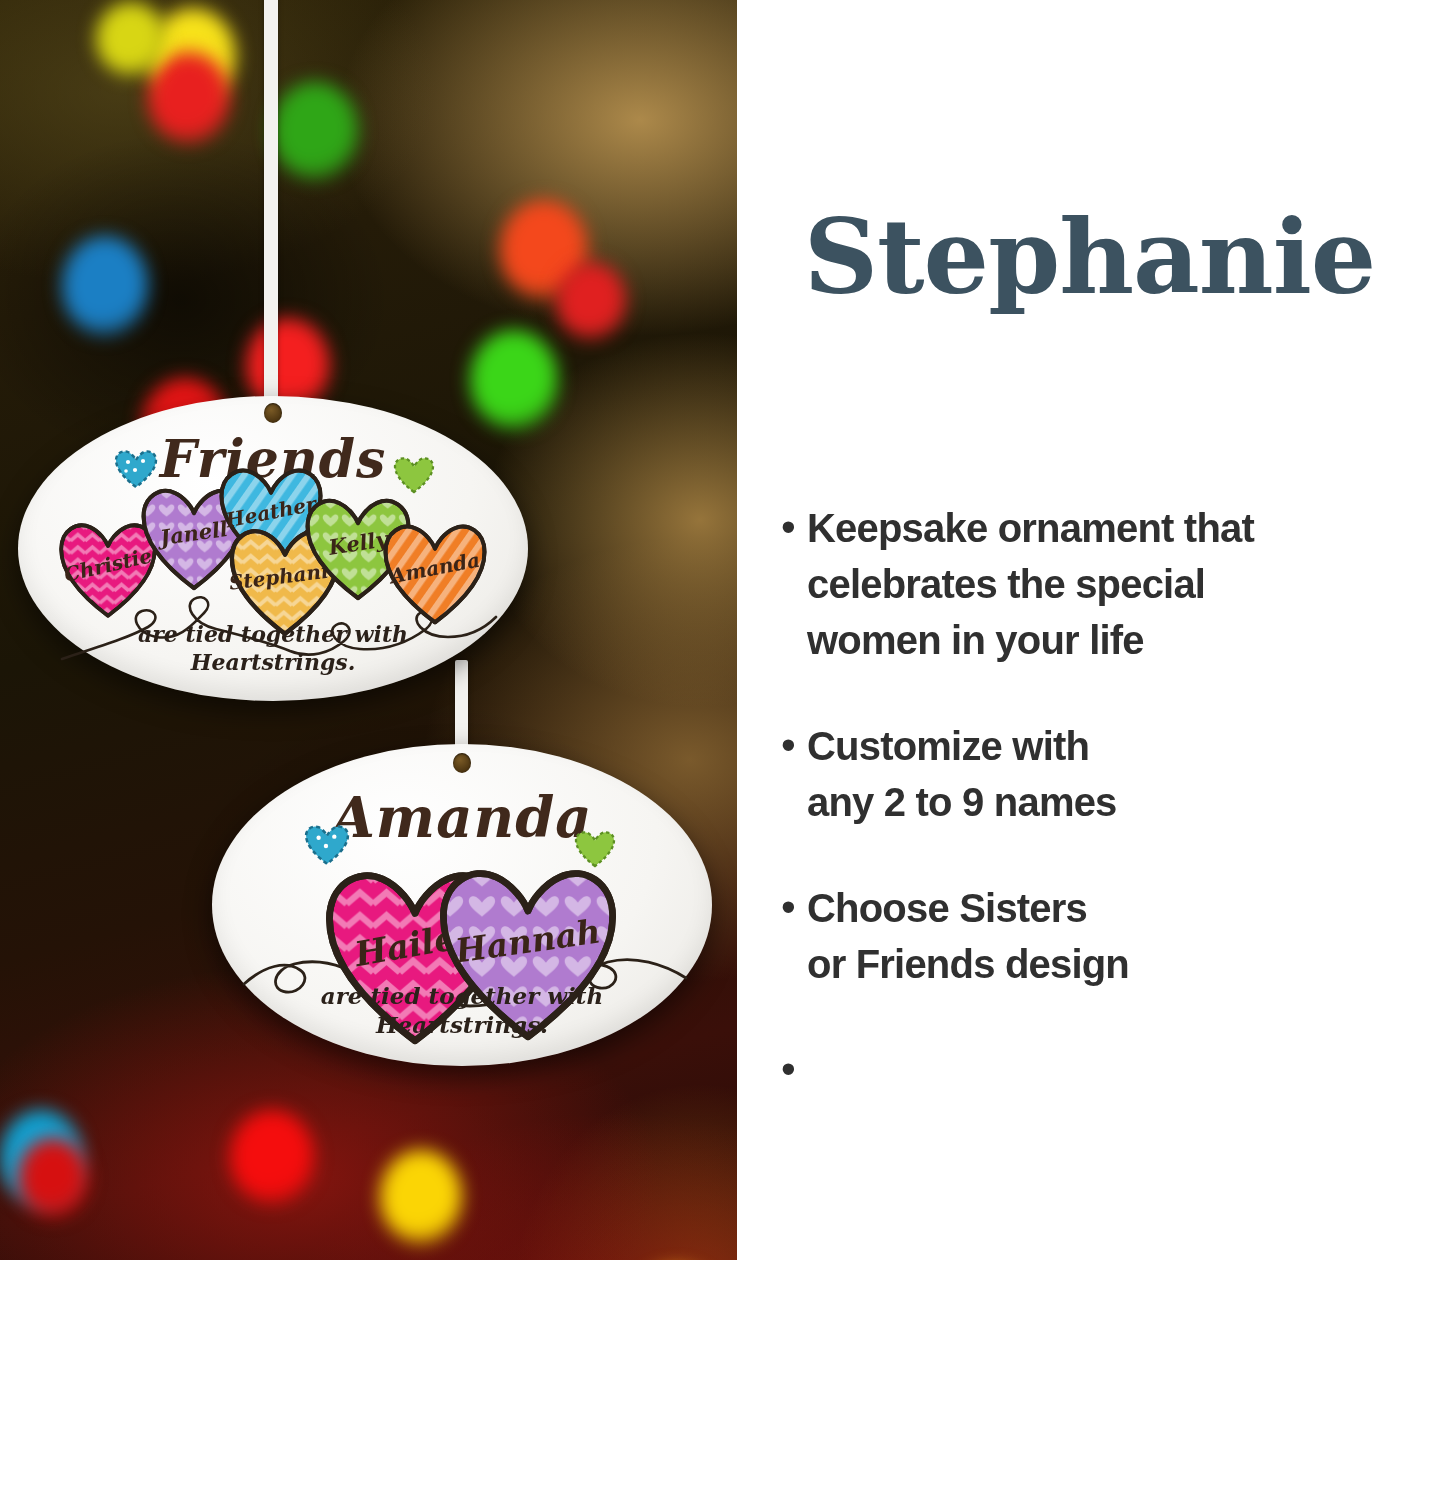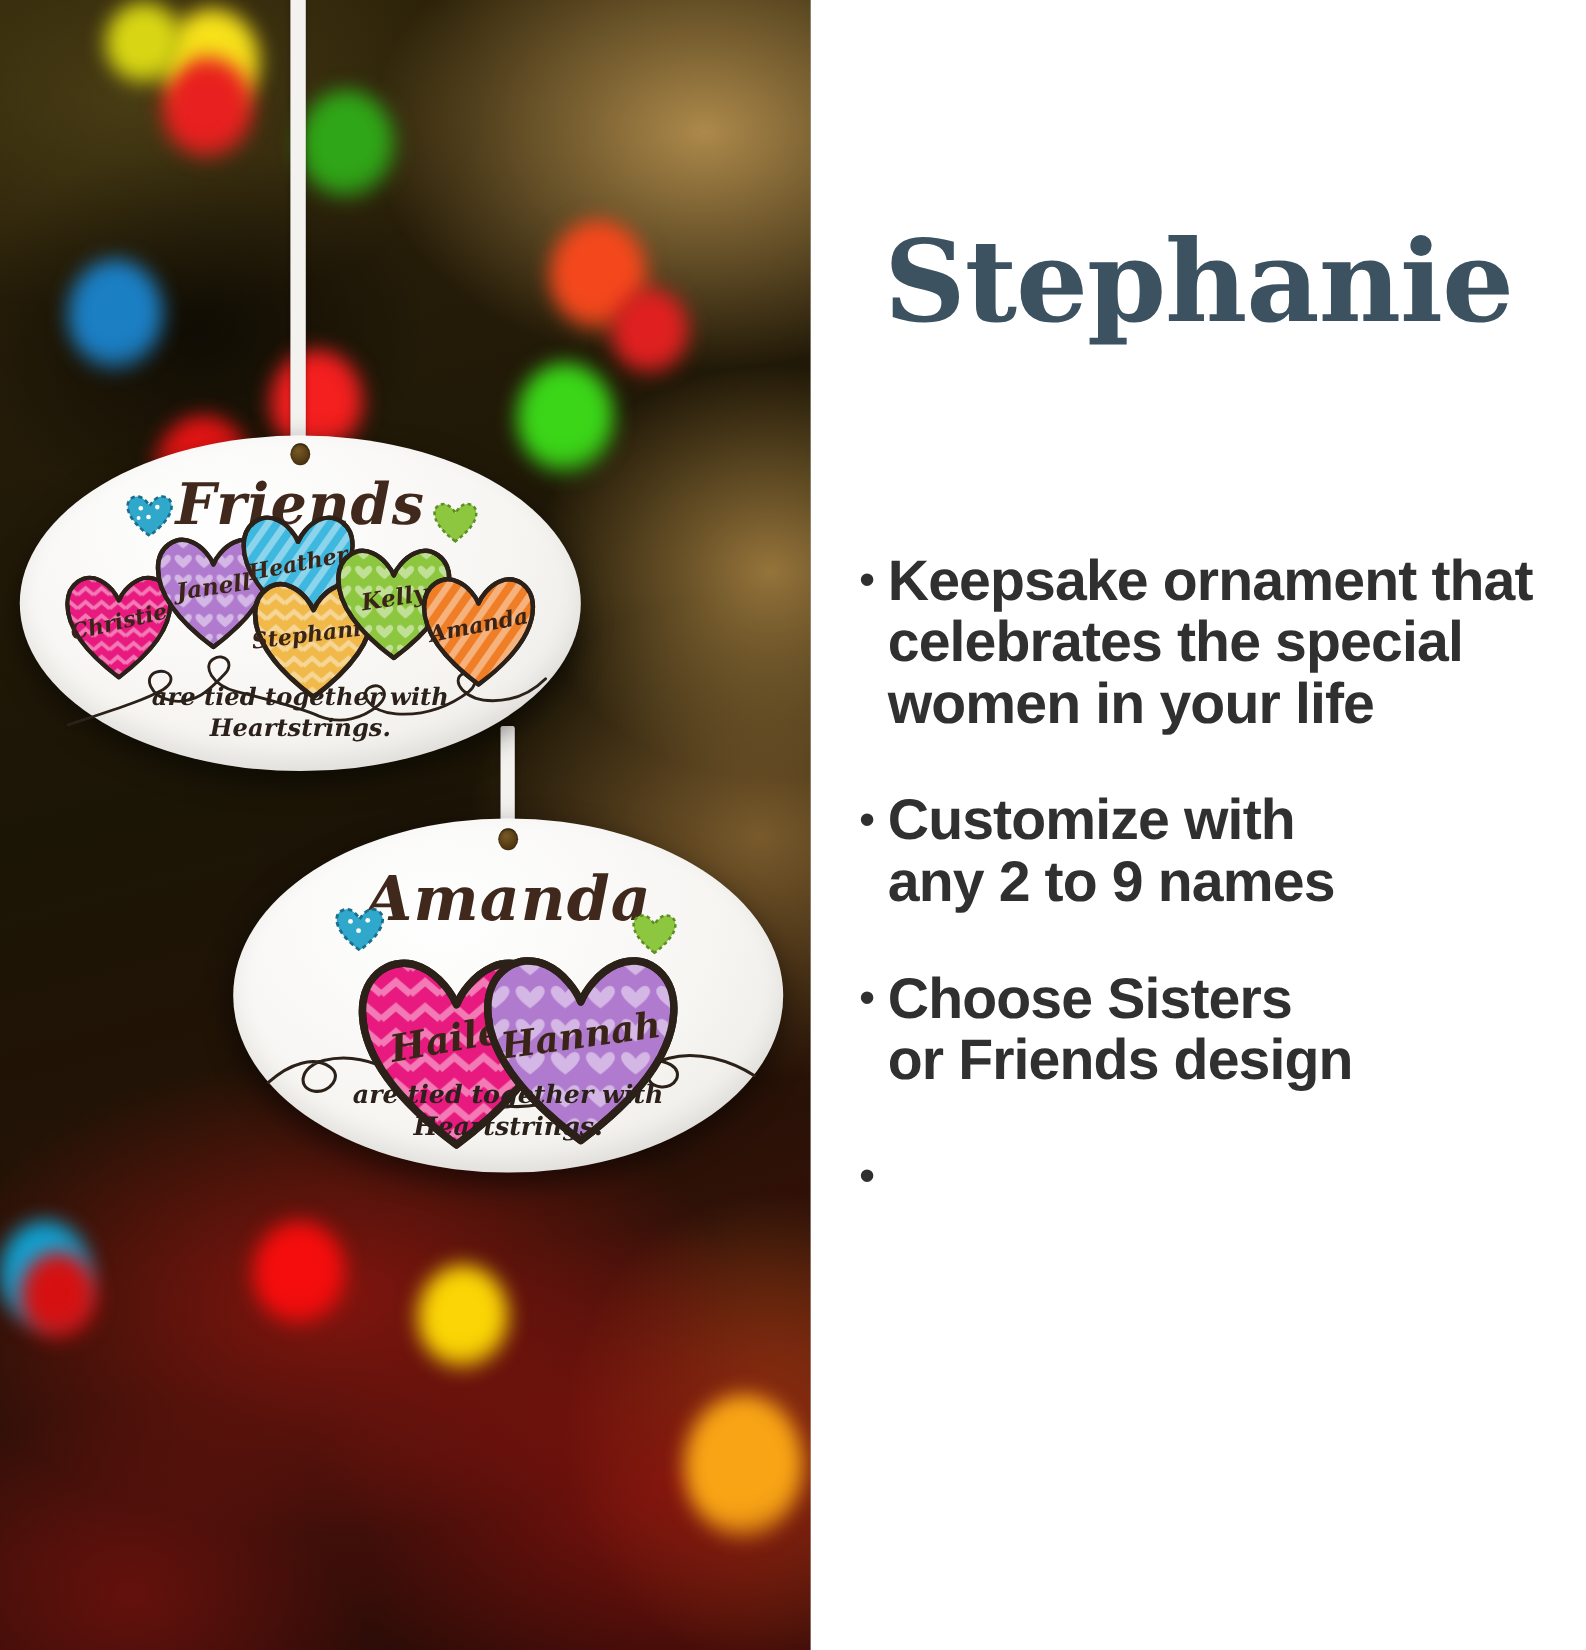--- a/index.html
+++ b/index.html
@@ -7,21 +7,21 @@
   html, body { width:1442px; height:1500px; }
   body {
     font-family:"Liberation Sans", sans-serif;
     background:#ffffff;
     overflow:hidden;
   }
   #page { position:relative; width:1442px; height:1500px; overflow:hidden; }
 
   
   .photo-panel {
-    position:absolute; left:0; top:0; width:737px; height:1500px;
+    position:absolute; left:0; top:0; width:737px; height:1260px;
     overflow:hidden;
     background:#1d1608;
   }
   .bg-base {
     position:absolute; inset:0;
     background:
       radial-gradient(ellipse 420px 300px at 640px 120px, rgba(196,156,86,.85), rgba(196,156,86,0) 72%),
       radial-gradient(ellipse 300px 260px at 700px 520px, rgba(180,140,72,.80), rgba(180,140,72,0) 72%),
       radial-gradient(ellipse 360px 300px at 690px 760px, rgba(168,128,64,.65), rgba(168,128,64,0) 74%),
       radial-gradient(ellipse 420px 260px at 120px 90px, rgba(96,82,30,.55), rgba(96,82,30,0) 75%),
@@ -116,21 +116,21 @@
     flex:0 0 auto;
     width:26px;
     font-size:42px;
     line-height:54px;
     color:#2f2f2f;
     text-align:left;
   }
   .bullet .btxt {
     font-family:"Liberation Sans", sans-serif;
     font-weight:700;
-    font-size:52px;
+    font-size:40px;
     line-height:56px;
     color:#303030;
     letter-spacing:-0.8px;
     white-space:pre-line;
   }
 </style>
 </head>
 <body>
 
 <div id="page">

